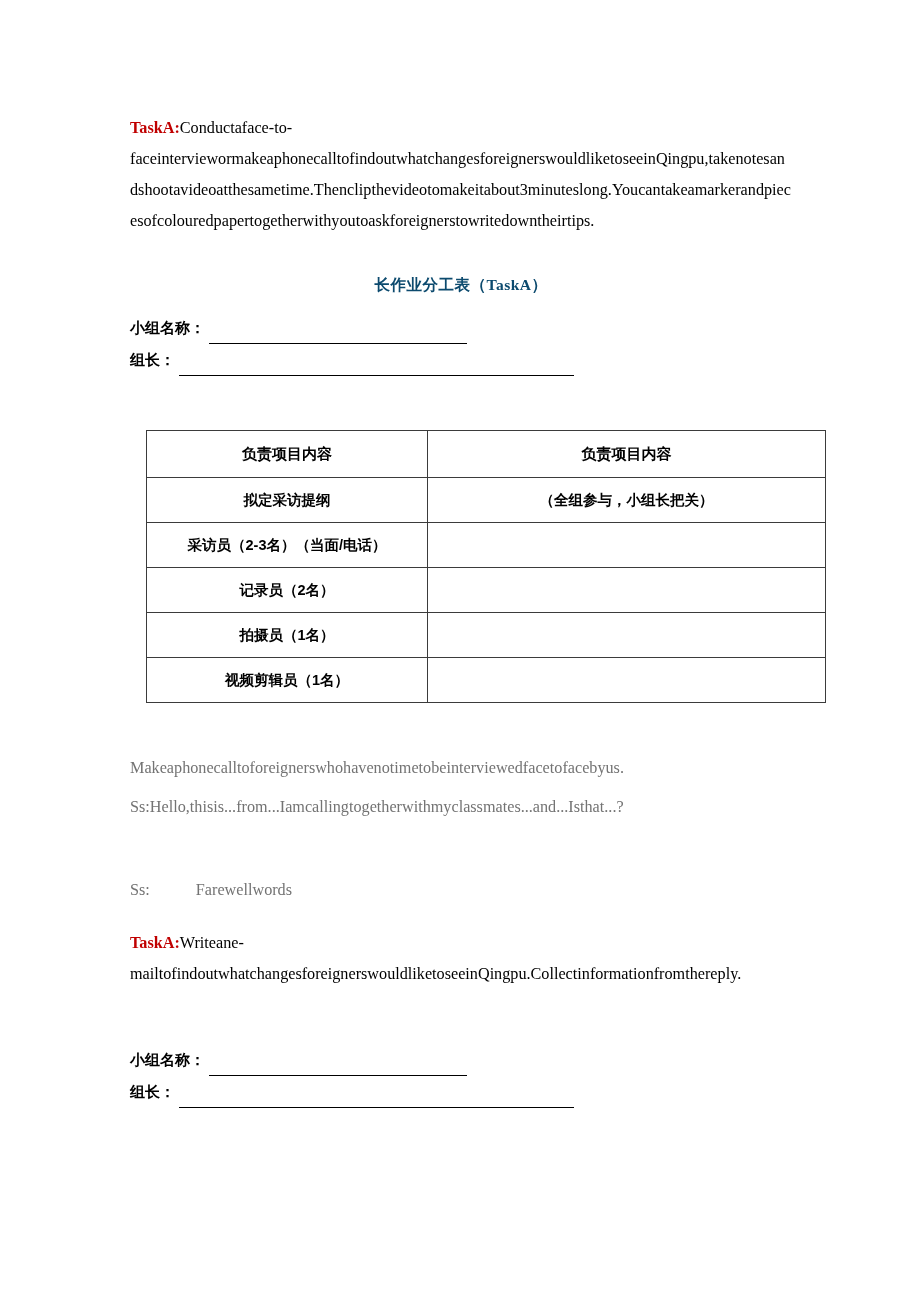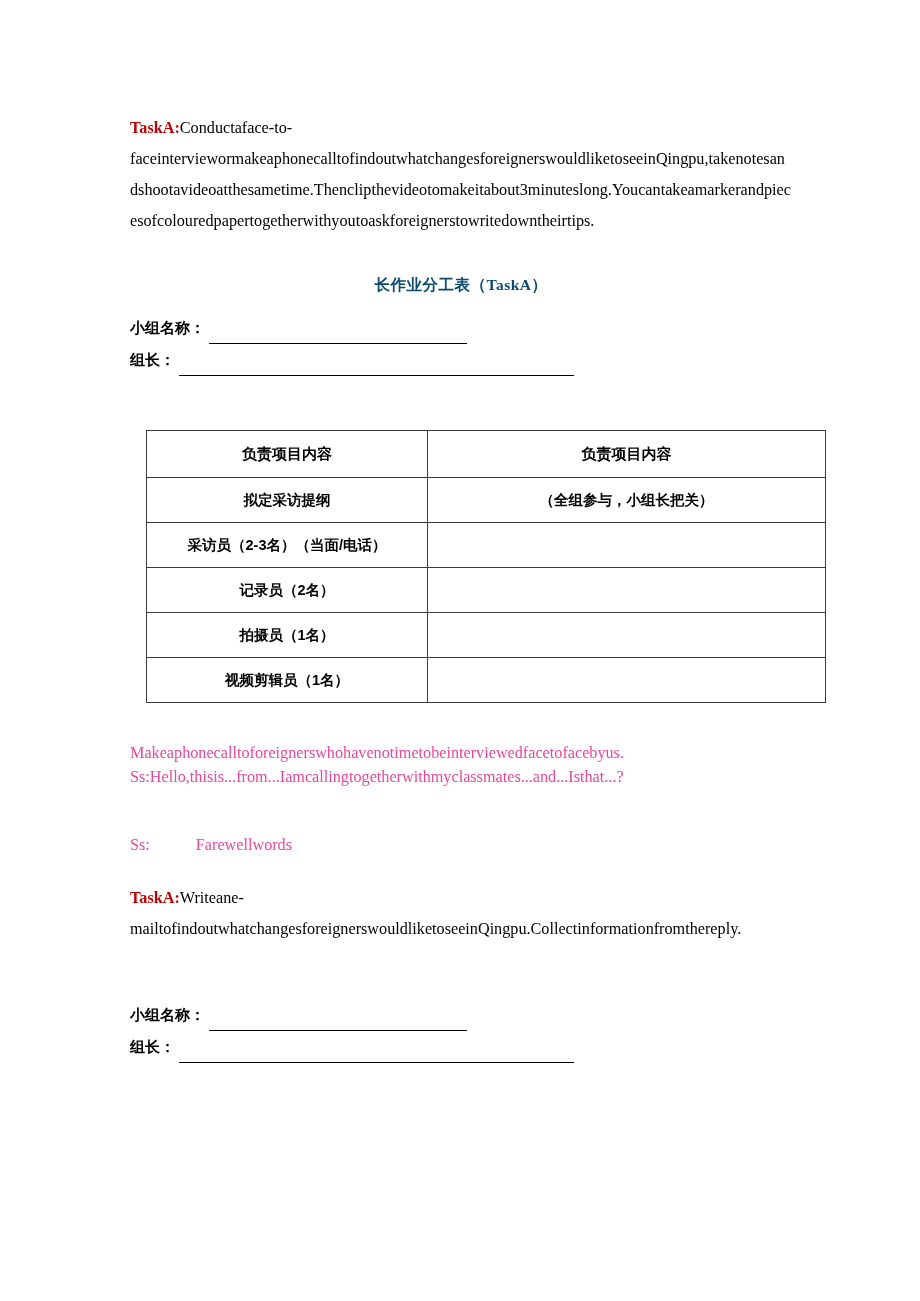--- a/index.html
+++ b/index.html
@@ -117,21 +117,22 @@
   .sp-h22 { height: 22px; }
   .sp-h26 { height: 26px; }
   .sp-h38 { height: 38px; }
   .sp-h44 { height: 44px; }
 
   .dialogue {
     font-family: "Liberation Serif", "DejaVu Serif", serif;
     font-size: 16.2px;
     line-height: 24px;
     word-break: break-all;
-    color: #ec4899;
+    color: #737373;
+    margin-top: 15px;
   }
   .dialogue-tab {
     display: inline-block;
     width: 46px;
   }
 </style>
 </head>
 <body>
 
 <div class="page">

